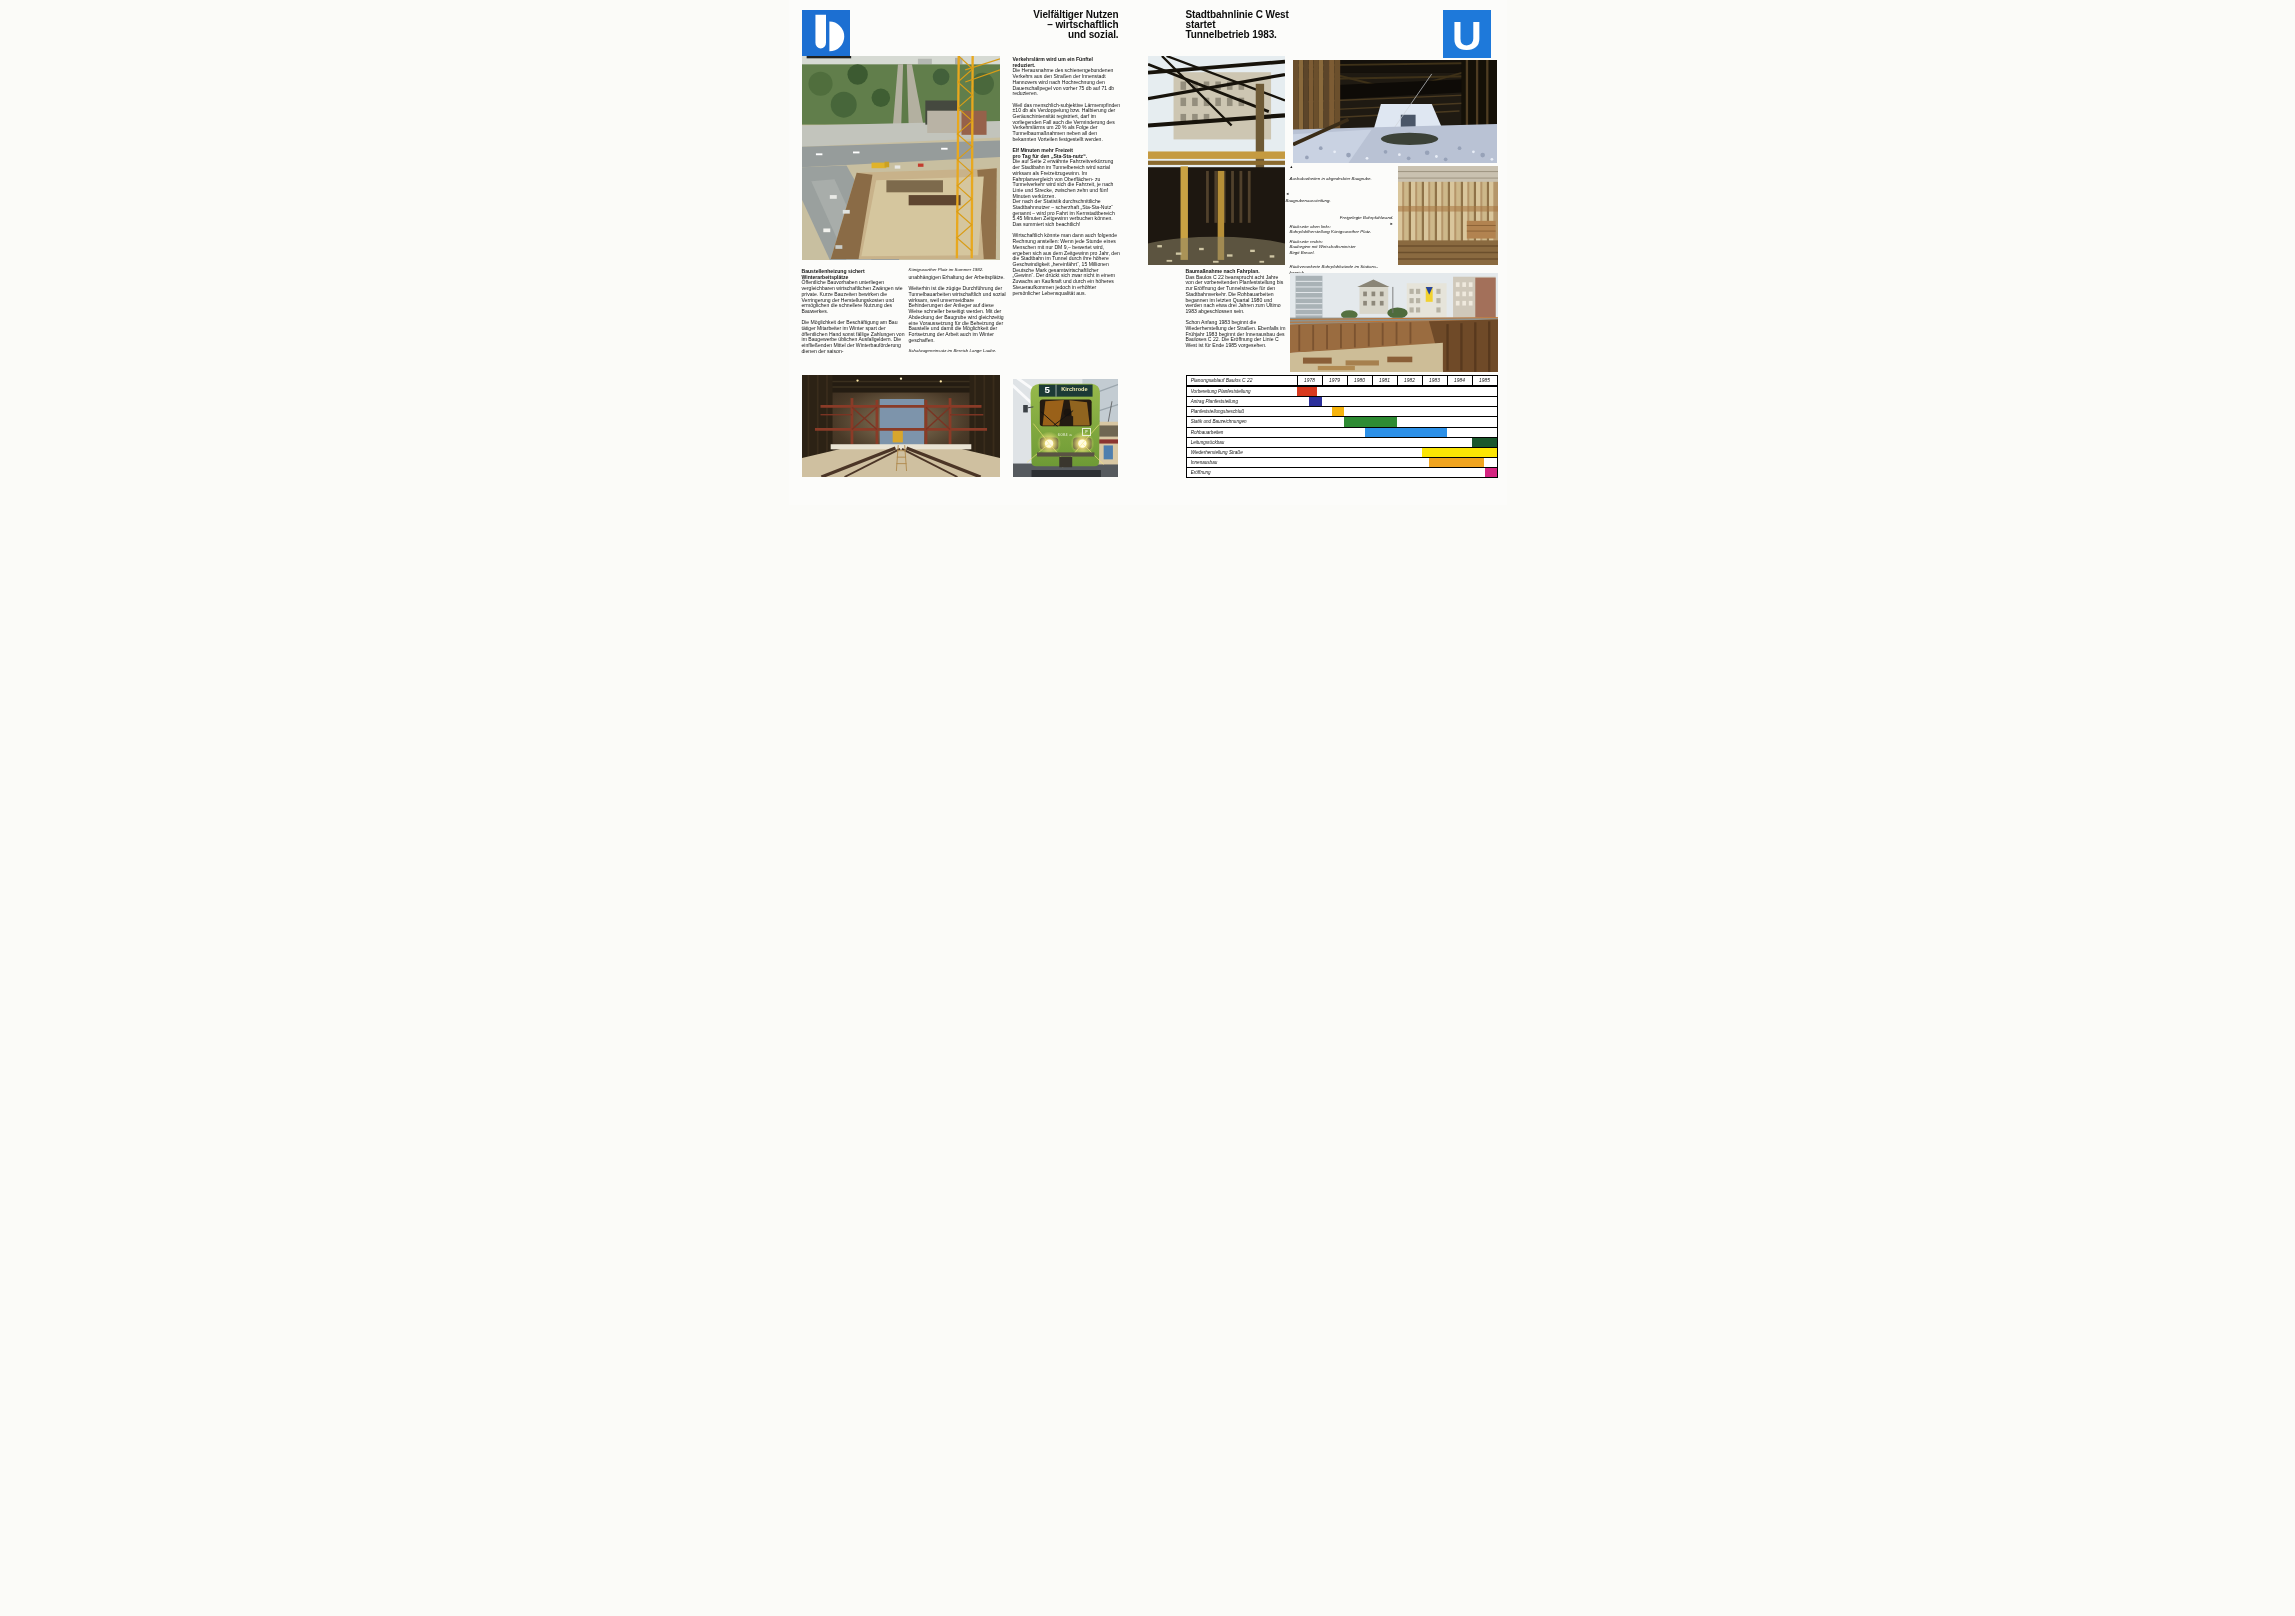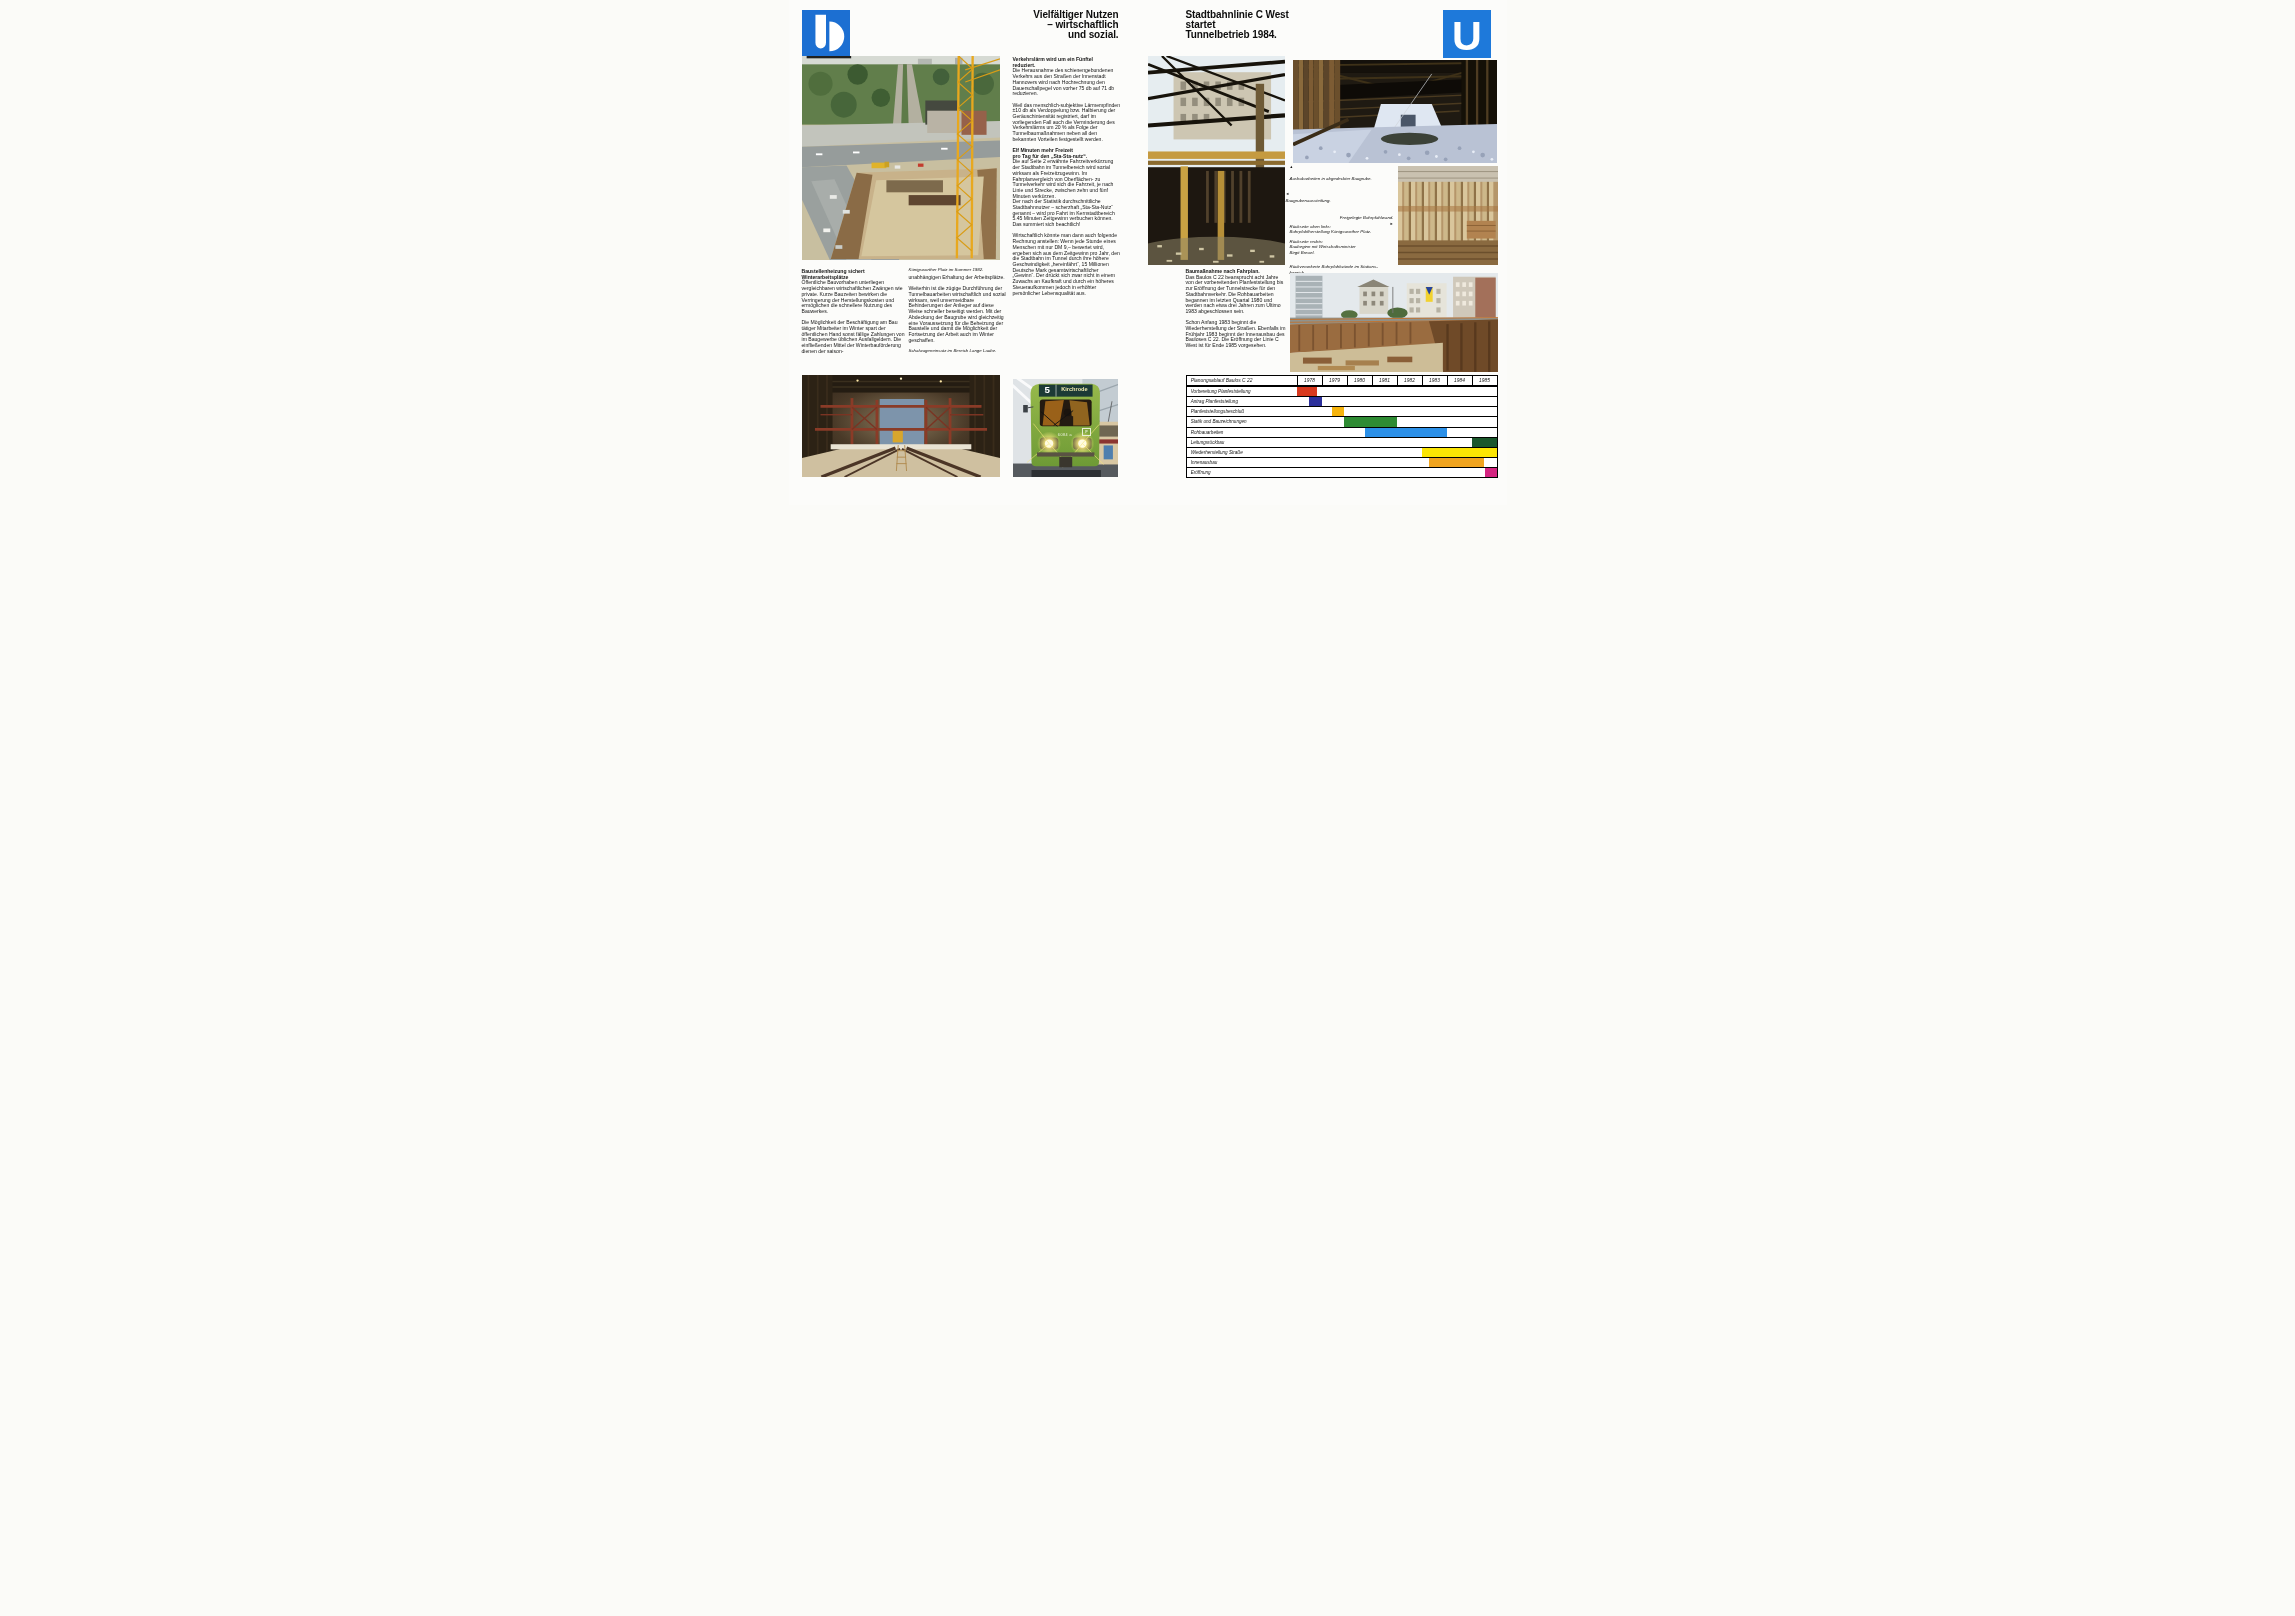--- a/index.html
+++ b/index.html
@@ -60,21 +60,21 @@
       <rect id="logoR-bg" width="100" height="100" fill="#1e79da"></rect>
       <text x="50" y="84" text-anchor="middle" font-family="Liberation Sans, DejaVu Sans, sans-serif" font-size="86" font-weight="700" fill="#fff">U</text>
     </svg>
   </div>
 
   <div class="abs headline hl-center" style="left:199px;top:10.2px;width:131px;">Vielfältiger Nutzen
 – wirtschaftlich
 und sozial.</div>
   <div class="abs headline" style="left:397px;top:10.2px;width:153px;">Stadtbahnlinie C West
 startet
-Tunnelbetrieb 1984.</div>
+Tunnelbetrieb 1983.</div>
 
   <div class="abs photo" style="left:13px;top:56px;width:198px;height:204px;">
     <svg viewBox="0 0 427 440" preserveAspectRatio="none">
       <rect width="427" height="440" fill="#c8bfa0"></rect>
       <rect width="427" height="20" fill="#d6dad3"></rect>
       <rect x="250" y="6" width="30" height="12" fill="#b4b8b2"></rect>
         <rect x="330" y="4" width="16" height="14" fill="#a9adab"></rect>
       <rect y="18" width="427" height="130" fill="#617e4b"></rect>
       <circle cx="40" cy="60" r="26" fill="#41613389"></circle>
         <circle cx="120" cy="40" r="22" fill="#3c5a31"></circle>

